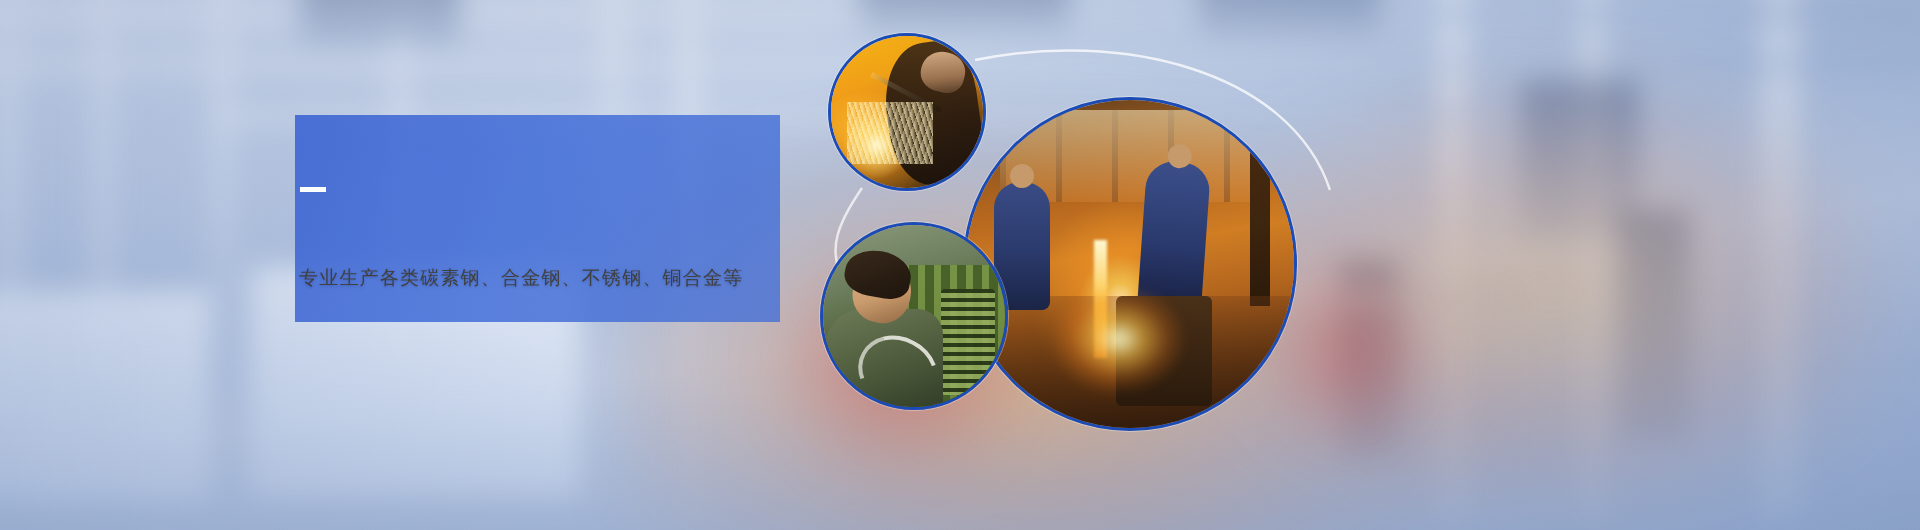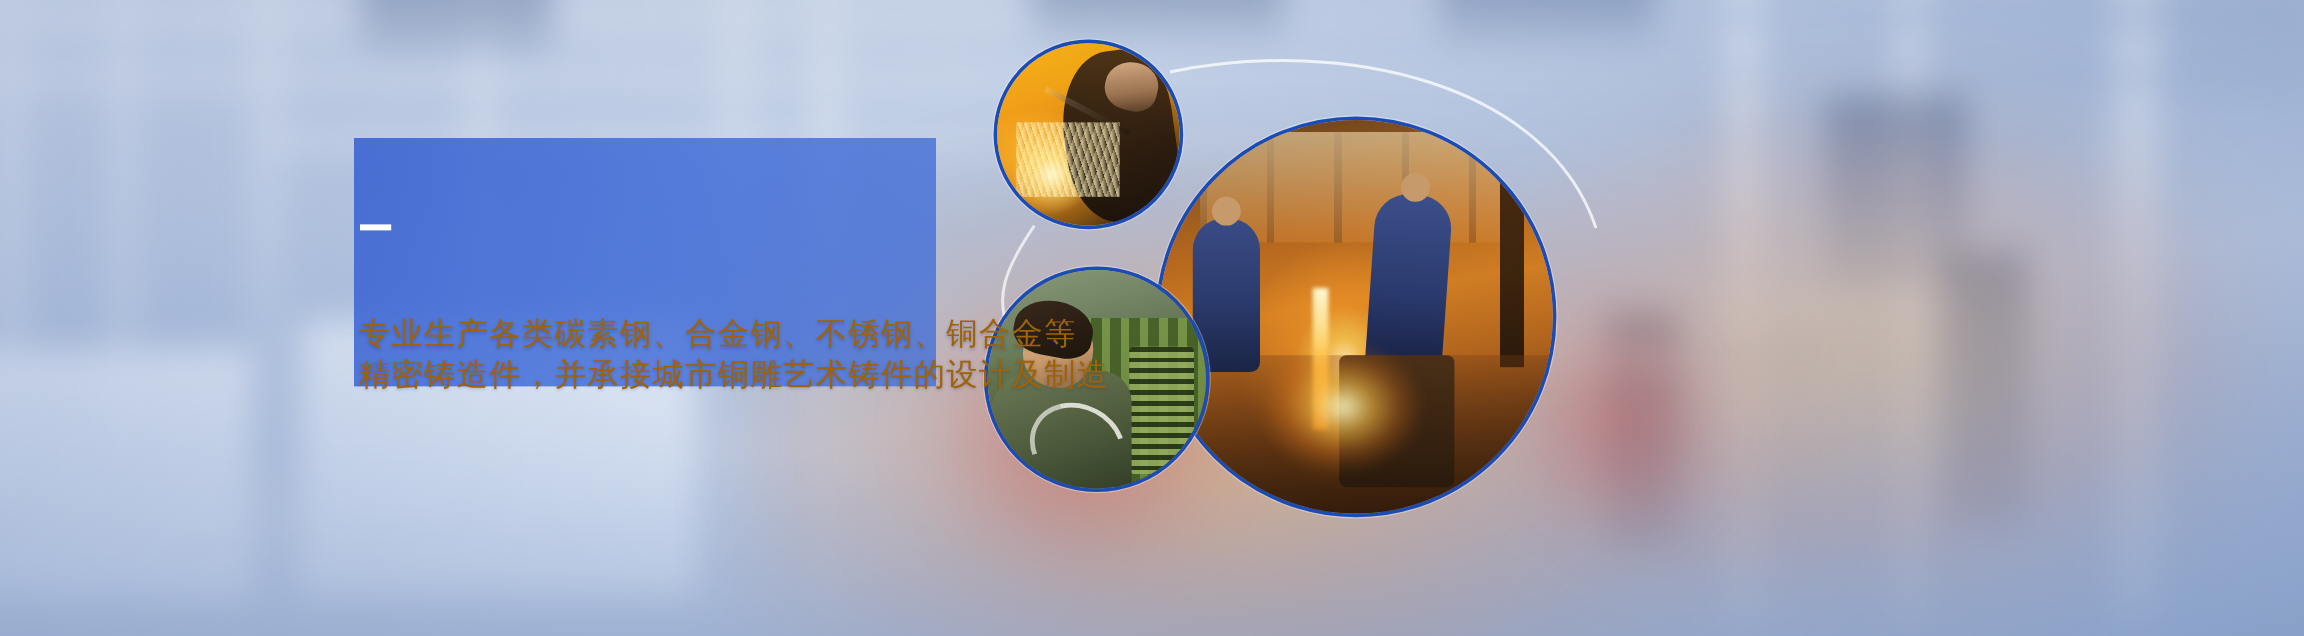--- a/index.html
+++ b/index.html
@@ -104,23 +104,23 @@
     top: 187px;
     width: 26px;
     height: 5px;
     background: #ffffff;
   }
   .paragraph {
     position: absolute;
     left: 299px;
     top: 261px;
     width: 640px;
-    font-size: 26px;
+    font-size: 19px;
     line-height: 34px;
-    color: #a16207;
+    color: #404040;
     letter-spacing: 1.2px;
     white-space: nowrap;
     text-shadow: 0 1px 3px rgba(20,40,90,.30);
   }
   .paragraph .line { display: block; }
 
   
   .arcs {
     position: absolute;
     inset: 0;
@@ -356,16 +356,15 @@
     </div>
   </div>
 
   <div class="text-panel"></div>
 
 
   <div class="divider"></div>
 
   <div class="paragraph">
     <span class="line">专业生产各类碳素钢、合金钢、不锈钢、铜合金等</span>
-    <span class="line">精密铸造件，并承接城市铜雕艺术铸件的设计及制造</span>
   </div>
 
 </div>
 
 </body></html>

